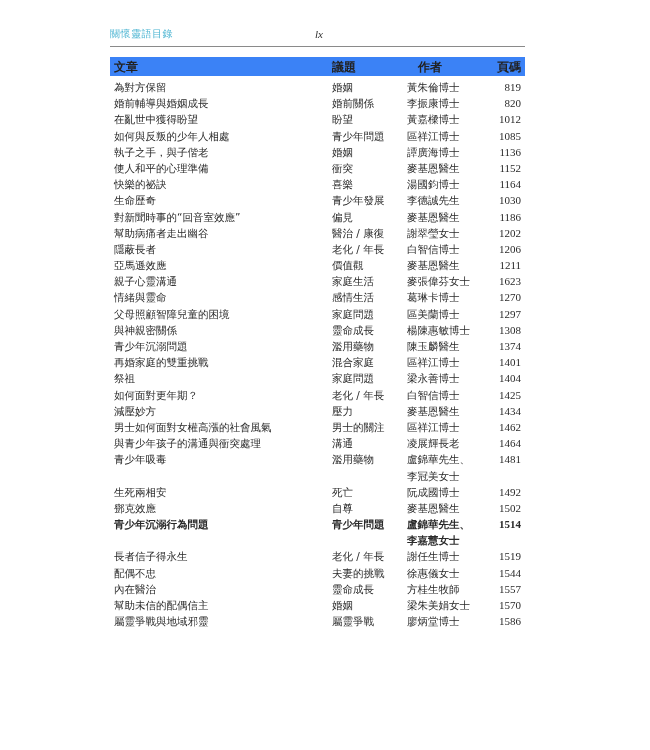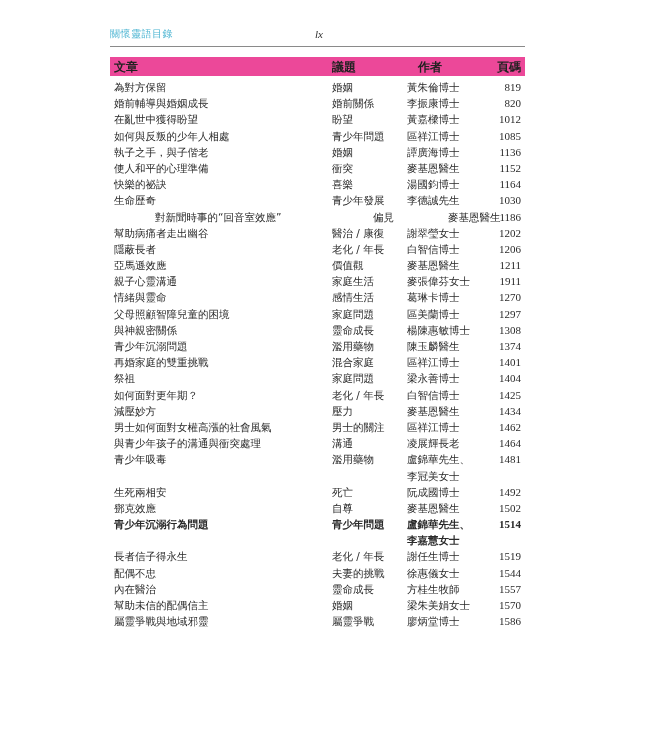--- a/index.html
+++ b/index.html
@@ -3,21 +3,21 @@
 <meta charset="utf-8">
 <style>
   html, body { margin:0; padding:0; background:#ffffff; }
   body { width:650px; height:750px; position:relative; overflow:hidden;
          font-family:"DejaVu Sans", "Liberation Sans", sans-serif; color:#2a2a2a; }
   .running-head { position:absolute; left:110px; top:27px; width:415px; height:20px; }
   .running-label { position:absolute; left:0; top:0; font-size:10px; color:#4fb6d3; letter-spacing:0.5px;text-align:center; }
   .page-num { position:absolute; left:205px; top:1px; font-family:"Liberation Serif", serif; font-style:italic; font-size:11px; color:#333; }
   .head-rule { position:absolute; left:110px; top:46px; width:415px; height:1px; background:#8a8a8a; }
   .table { position:absolute; left:110px; top:57px; width:415px; }
-  .thead { height:19px; background:#ec4899; position:relative; font-family:"DejaVu Serif","Liberation Serif",serif; font-weight:bold; font-size:12px; color:#222; }
+  .thead { height:19px; background:#3b82f6; position:relative; font-family:"DejaVu Serif","Liberation Serif",serif; font-weight:bold; font-size:12px; color:#222; }
   .thead span { position:absolute; top:2px; }
   .c-title { left:4px; }
   .c-topic { left:222px; }
   .c-author { left:308px; }
   .c-page { right:4px; text-align:right; }
   .tbody { margin-top:3px; }
   .row { position:relative; font-size:10.5px; line-height:16.2px; }
   .row .cell { position:absolute; top:0; white-space:nowrap; }
   .row .t { left:4px; }
   .row .tp { left:222px; }
@@ -99,21 +99,21 @@
         <span class="cell p">1164</span>
       </div>
       <div class="row" style="height: 16.2px;">
         <span class="cell t">生命歷奇</span>
         <span class="cell tp">青少年發展</span>
         <span class="cell a">
           <span class="line">李德誠先生</span>
         </span>
         <span class="cell p">1030</span>
       </div>
-      <div class="row" style="height: 16.2px; margin-left: 41px;">
+      <div class="row" style="height: 16.2px;">
         <span class="cell t">對新聞時事的“回音室效應”</span>
         <span class="cell tp">偏見</span>
         <span class="cell a">
           <span class="line">麥基恩醫生</span>
         </span>
         <span class="cell p">1186</span>
       </div>
       <div class="row" style="height: 16.2px;">
         <span class="cell t">幫助病痛者走出幽谷</span>
         <span class="cell tp">醫治 / 康復</span>
@@ -137,21 +137,21 @@
           <span class="line">麥基恩醫生</span>
         </span>
         <span class="cell p">1211</span>
       </div>
       <div class="row" style="height: 16.2px;">
         <span class="cell t">親子心靈溝通</span>
         <span class="cell tp">家庭生活</span>
         <span class="cell a">
           <span class="line">麥張偉芬女士</span>
         </span>
-        <span class="cell p">1911</span>
+        <span class="cell p">1623</span>
       </div>
       <div class="row" style="height: 16.2px;">
         <span class="cell t">情緒與靈命</span>
         <span class="cell tp">感情生活</span>
         <span class="cell a">
           <span class="line">葛琳卡博士</span>
         </span>
         <span class="cell p">1270</span>
       </div>
       <div class="row" style="height: 16.2px;">

